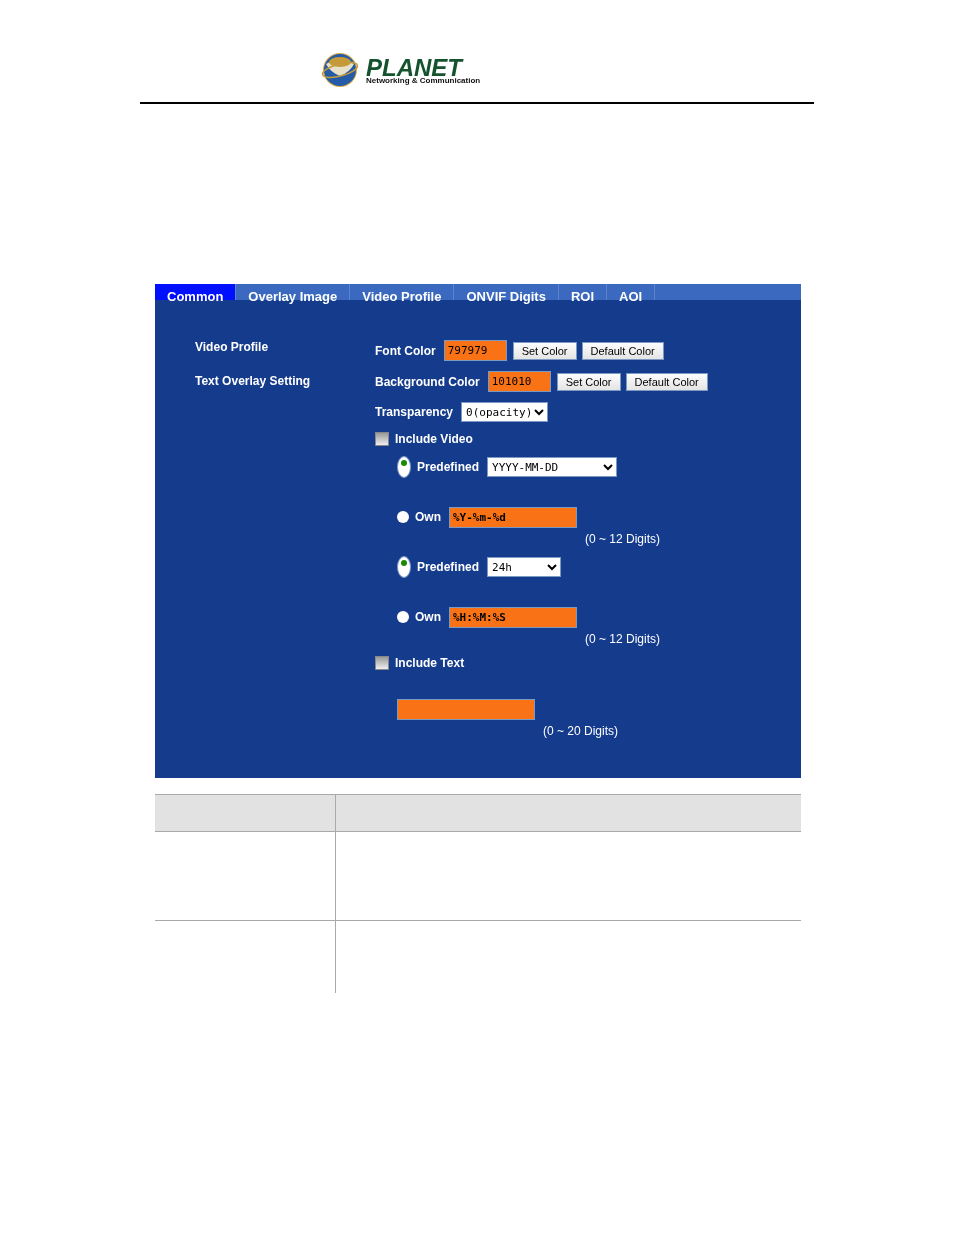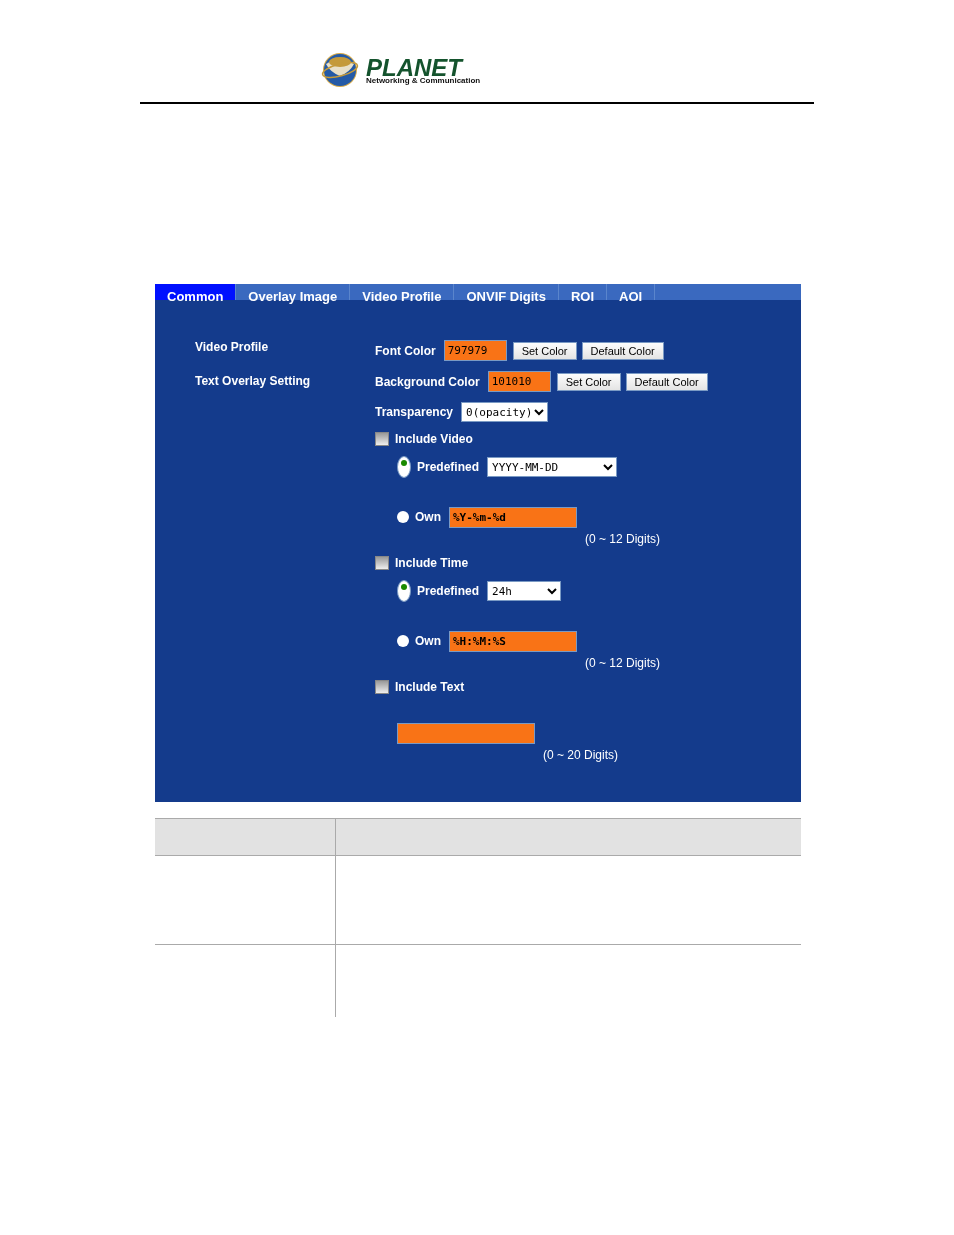--- a/index.html
+++ b/index.html
@@ -262,24 +262,20 @@
               <option>YYYY-MM-DD</option>
             </select>
           </div>
           <div class="r-row indent">
             <span class="radio-dot"></span>
             <span class="lbl">Own</span>
             <input class="txt-in w120" value="%Y-%m-%d" style="">
             <span class="note">(0 ~ 12 Digits)</span>
           </div>
 
-          <div class="r-row">
-            <span class="checkbox"></span>
-            <span>Include Time</span>
-          </div>
           <div class="r-row indent">
             <span class="radio-dot sel"></span>
             <span class="lbl">Predefined</span>
             <select class="sel w50">
               <option>24h</option>
             </select>
           </div>
           <div class="r-row indent">
             <span class="radio-dot"></span>
             <span class="lbl">Own</span>

